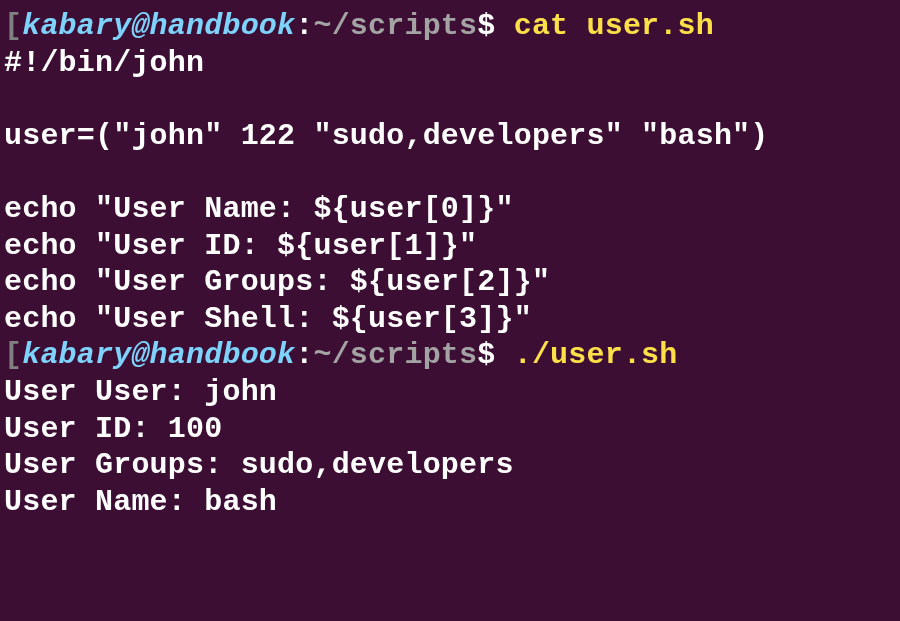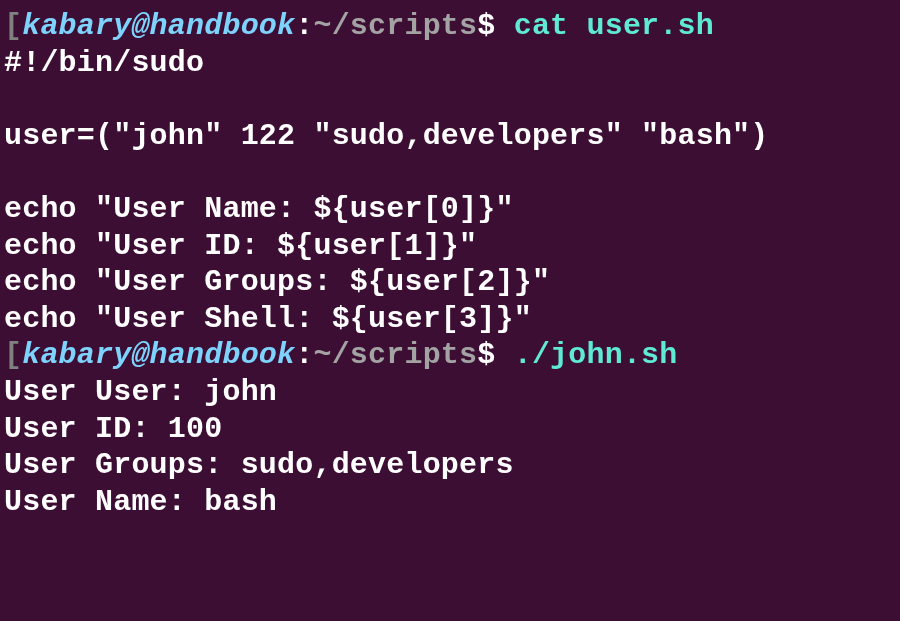--- a/index.html
+++ b/index.html
@@ -33,50 +33,50 @@
     .colon {
       color: #ffffff;
     }
     .path {
       color: #a3a3a3;
     }
     .dollar {
       color: #ffffff;
     }
     .cmd {
-      color: #5eead4;
+      color: #fde047;
     }
     .cursor {
       display: inline-block;
       width: 18px;
       height: 30px;
       background: #b3b3b3;
       vertical-align: text-bottom;
       margin-left: 2px;
       position: relative;
       top: -1px;
     }
   </style>
 </head>
 <body>
 
 <div class="terminal">
 
   <div class="line"><span class="bracket">[</span><span class="user-host">kabary@handbook</span><span class="colon">:</span><span class="path">~/scripts</span><span class="dollar">$ </span><span class="cmd">cat user.sh</span></div>
 
-  <div class="line">#!/bin/sudo</div>
+  <div class="line">#!/bin/john</div>
   <div class="line">&nbsp;</div>
   <div class="line">user=("john" 122 "sudo,developers" "bash")</div>
   <div class="line">&nbsp;</div>
   <div class="line">echo "User Name: ${user[0]}"</div>
   <div class="line">echo "User ID: ${user[1]}"</div>
   <div class="line">echo "User Groups: ${user[2]}"</div>
   <div class="line">echo "User Shell: ${user[3]}"</div>
 
-  <div class="line"><span class="bracket">[</span><span class="user-host">kabary@handbook</span><span class="colon">:</span><span class="path">~/scripts</span><span class="dollar">$ </span><span class="cmd">./john.sh</span></div>
+  <div class="line"><span class="bracket">[</span><span class="user-host">kabary@handbook</span><span class="colon">:</span><span class="path">~/scripts</span><span class="dollar">$ </span><span class="cmd">./user.sh</span></div>
 
   <div class="line">User User: john</div>
   <div class="line">User ID: 100</div>
   <div class="line">User Groups: sudo,developers</div>
   <div class="line">User Name: bash</div>
 
 
 </div>
 
 </body></html>

